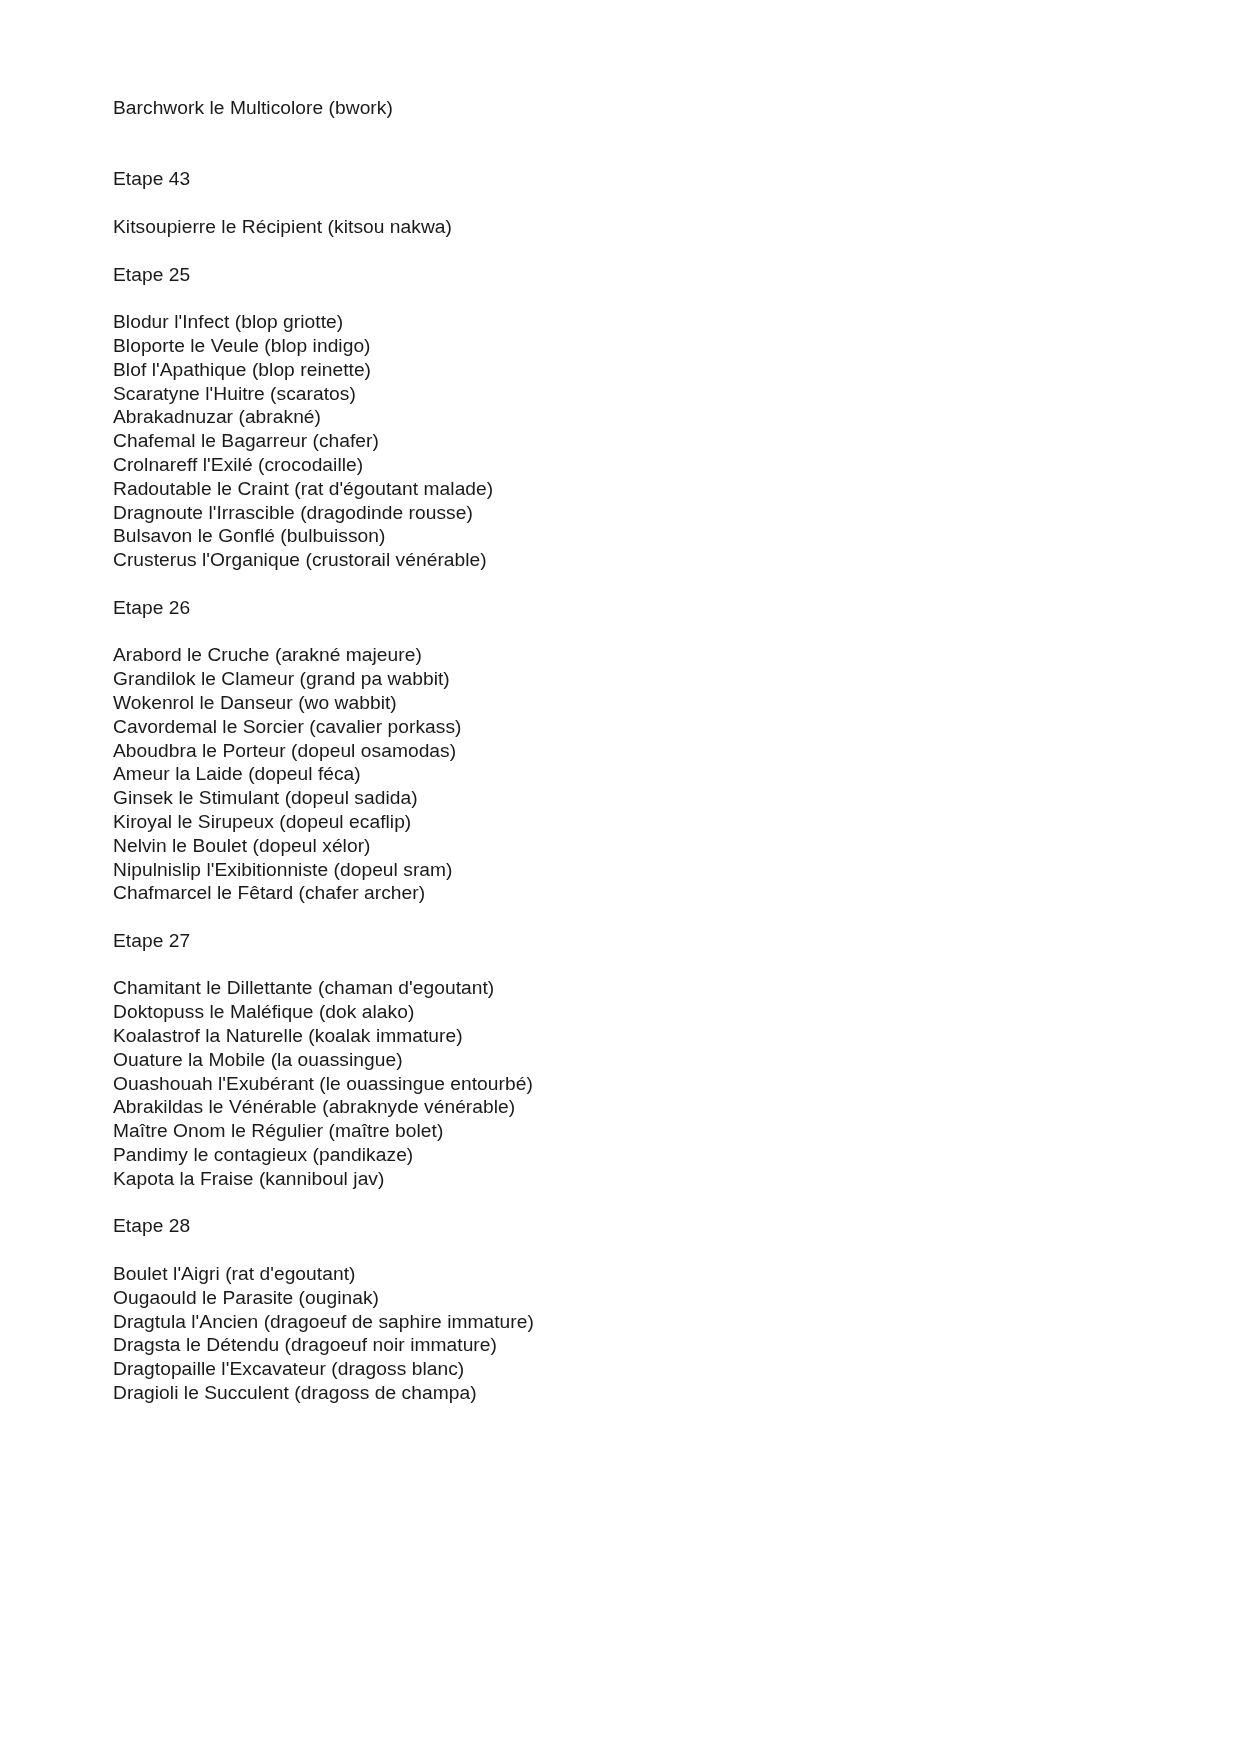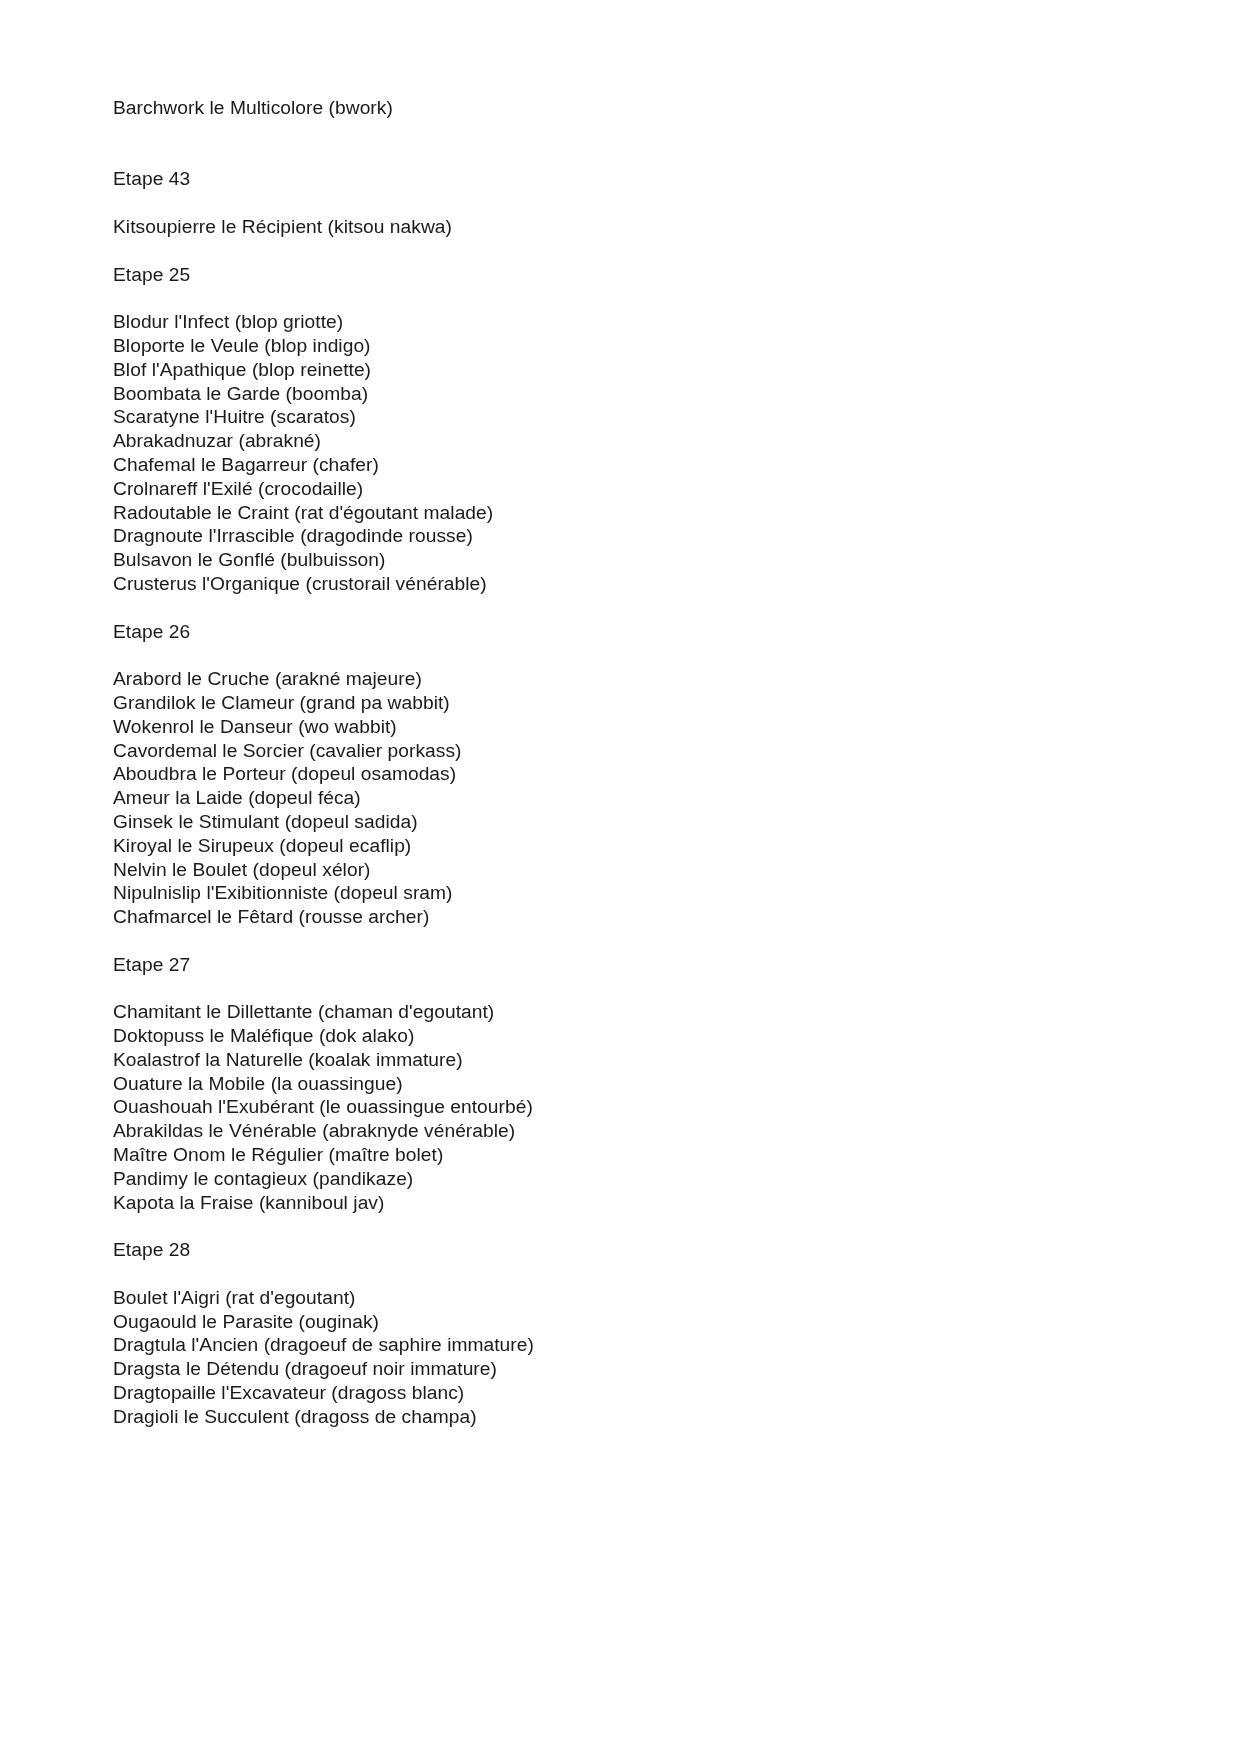--- a/index.html
+++ b/index.html
@@ -62,21 +62,20 @@
     <div class="heading">Etape 43</div>
     <div class="blank"></div>
     <div class="line">Kitsoupierre le Récipient (kitsou nakwa)</div>
     <div class="blank"></div>
 
     <div class="heading">Etape 25</div>
     <div class="blank"></div>
     <div class="line">Blodur l'Infect (blop griotte)</div>
     <div class="line">Bloporte le Veule (blop indigo)</div>
     <div class="line">Blof l'Apathique (blop reinette)</div>
-    <div class="line">Boombata le Garde (boomba)</div>
     <div class="line">Scaratyne l'Huitre (scaratos)</div>
     <div class="line">Abrakadnuzar (abrakné)</div>
     <div class="line">Chafemal le Bagarreur (chafer)</div>
     <div class="line">Crolnareff l'Exilé (crocodaille)</div>
     <div class="line">Radoutable le Craint (rat d'égoutant malade)</div>
     <div class="line">Dragnoute l'Irrascible (dragodinde rousse)</div>
     <div class="line">Bulsavon le Gonflé (bulbuisson)</div>
     <div class="line">Crusterus l'Organique (crustorail vénérable)</div>
     <div class="blank"></div>
 
@@ -85,21 +84,21 @@
     <div class="line">Arabord le Cruche (arakné majeure)</div>
     <div class="line">Grandilok le Clameur (grand pa wabbit)</div>
     <div class="line">Wokenrol le Danseur (wo wabbit)</div>
     <div class="line">Cavordemal le Sorcier (cavalier porkass)</div>
     <div class="line">Aboudbra le Porteur (dopeul osamodas)</div>
     <div class="line">Ameur la Laide (dopeul féca)</div>
     <div class="line">Ginsek le Stimulant (dopeul sadida)</div>
     <div class="line">Kiroyal le Sirupeux (dopeul ecaflip)</div>
     <div class="line">Nelvin le Boulet (dopeul xélor)</div>
     <div class="line">Nipulnislip l'Exibitionniste (dopeul sram)</div>
-    <div class="line">Chafmarcel le Fêtard (rousse archer)</div>
+    <div class="line">Chafmarcel le Fêtard (chafer archer)</div>
     <div class="blank"></div>
 
     <div class="heading">Etape 27</div>
     <div class="blank"></div>
     <div class="line">Chamitant le Dillettante (chaman d'egoutant)</div>
     <div class="line">Doktopuss le Maléfique (dok alako)</div>
     <div class="line">Koalastrof la Naturelle (koalak immature)</div>
     <div class="line">Ouature la Mobile (la ouassingue)</div>
     <div class="line">Ouashouah l'Exubérant (le ouassingue entourbé)</div>
     <div class="line">Abrakildas le Vénérable (abraknyde vénérable)</div>

